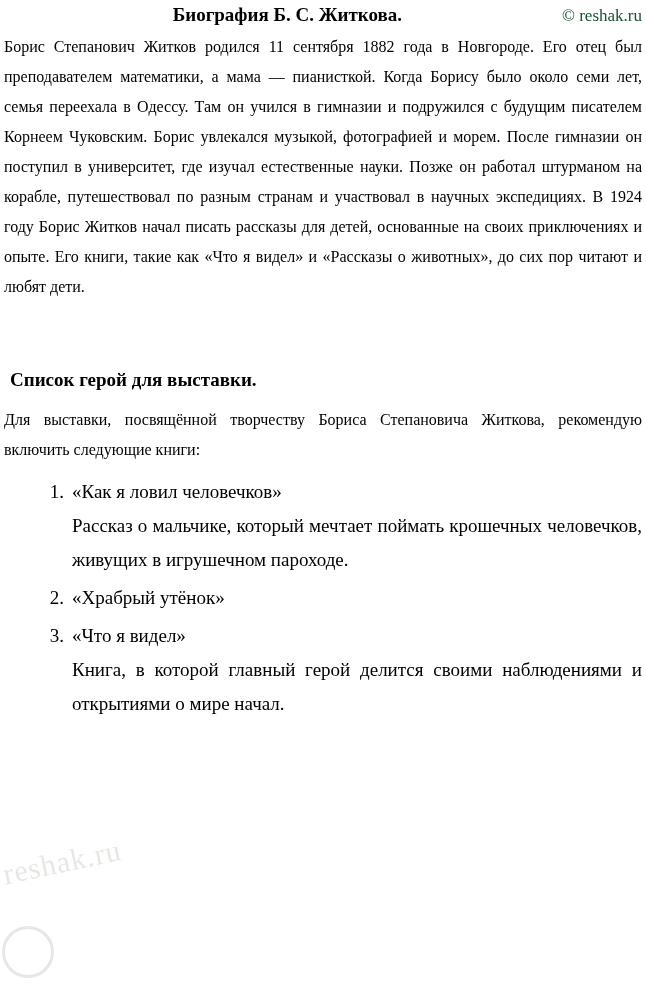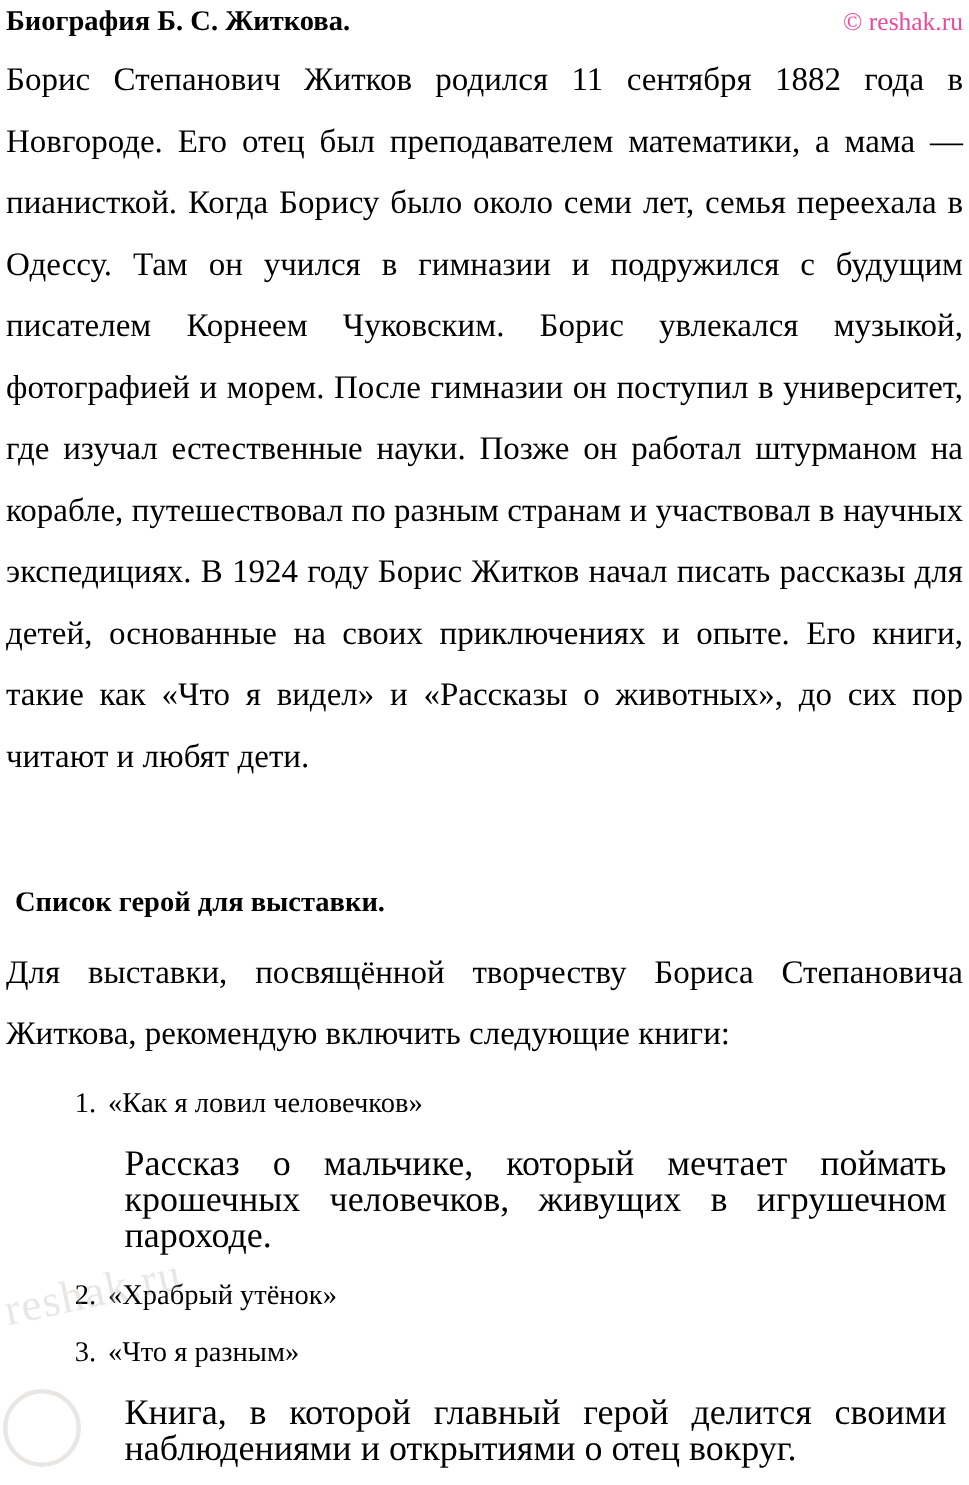--- a/index.html
+++ b/index.html
@@ -24,38 +24,38 @@
   }
   .content {
     position: absolute;
     left: 4px;
     top: 4px;
     width: 638px;
   }
   .header-row {
     display: flex;
     align-items: baseline;
-    justify-content: space-between;
+    justify-content: flex-end;
     margin-bottom: 6px;
   }
   .title {
     font-size: 19px;
     font-weight: bold;
     white-space: nowrap;
   }
   .watermark-text {
     margin-left: 160px;
     font-size: 17px;
-    color: #ec4899;
+    color: #14532d;
     white-space: nowrap;
   }
   p.para {
     margin: 0 0 0 0;
-    font-size: 22px;
-    line-height: 41px;
+    font-size: 16px;
+    line-height: 30px;
     text-align: justify;
     text-align-last: left;
   }
   .section-title {
     font-size: 19px;
     font-weight: bold;
     margin: 0;
     padding-left: 6px;
     line-height: 31px;
   }
@@ -81,26 +81,26 @@
   }
   .book-title::before {
     content: counter(bookcounter) ".";
     position: absolute;
     left: 0;
     font-weight: normal;
     width: 24px;
     text-align: right;
   }
   .book-desc {
-    font-size: 24px;
-    line-height: 24px;
+    font-size: 19px;
+    line-height: 34px;
     text-align: justify;
     text-align-last: left;
     padding-left: 32px;
-    margin: 11px;
+    margin: 0;
   }
   
   .watermark {
     position: absolute;
     left: -6px;
     top: 848px;
     width: 230px;
     height: 140px;
     pointer-events: none;
     opacity: 0.30;
@@ -152,22 +152,22 @@
 
     <ol class="booklist">
       <li>
         <span class="book-title">«Как я ловил человечков»</span>
         <p class="book-desc">Рассказ о мальчике, который мечтает поймать крошечных человечков, живущих в игрушечном пароходе.</p>
       </li>
       <li>
         <span class="book-title">«Храбрый утёнок»</span>
       </li>
       <li>
-        <span class="book-title">«Что я разным»</span>
-        <p class="book-desc">Книга, в которой главный герой делится своими наблюдениями и открытиями о отец вокруг.</p>
+        <span class="book-title">«Что я видел»</span>
+        <p class="book-desc">Книга, в которой главный герой делится своими наблюдениями и открытиями о мире начал.</p>
       </li>
     </ol>
 
   </div>
 
   <div class="watermark">
     <div class="wm-text">reshak.ru</div>
     <div class="wm-circle"></div>
   </div>
 </div>

